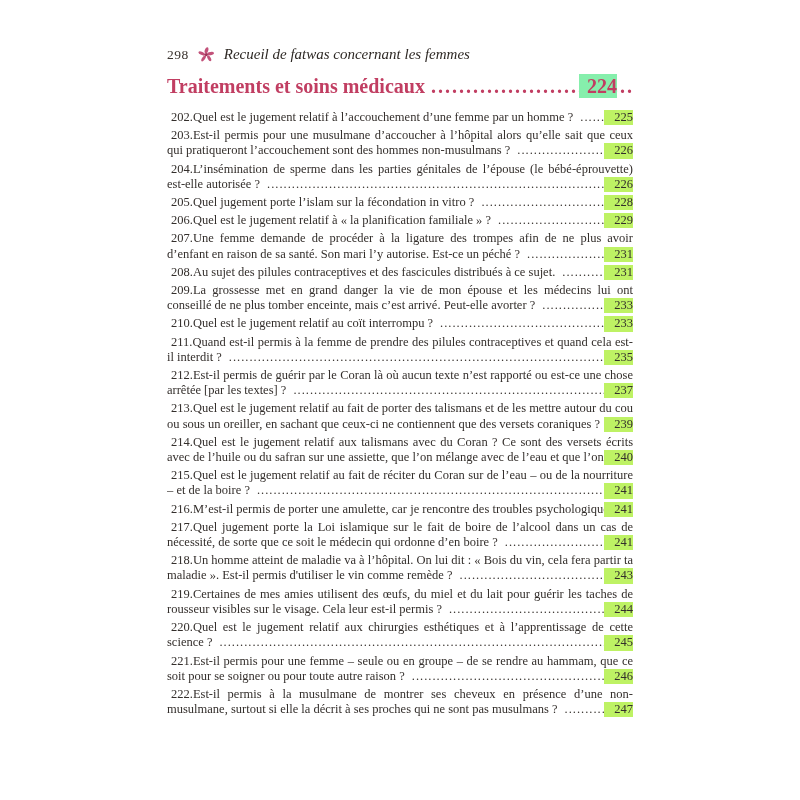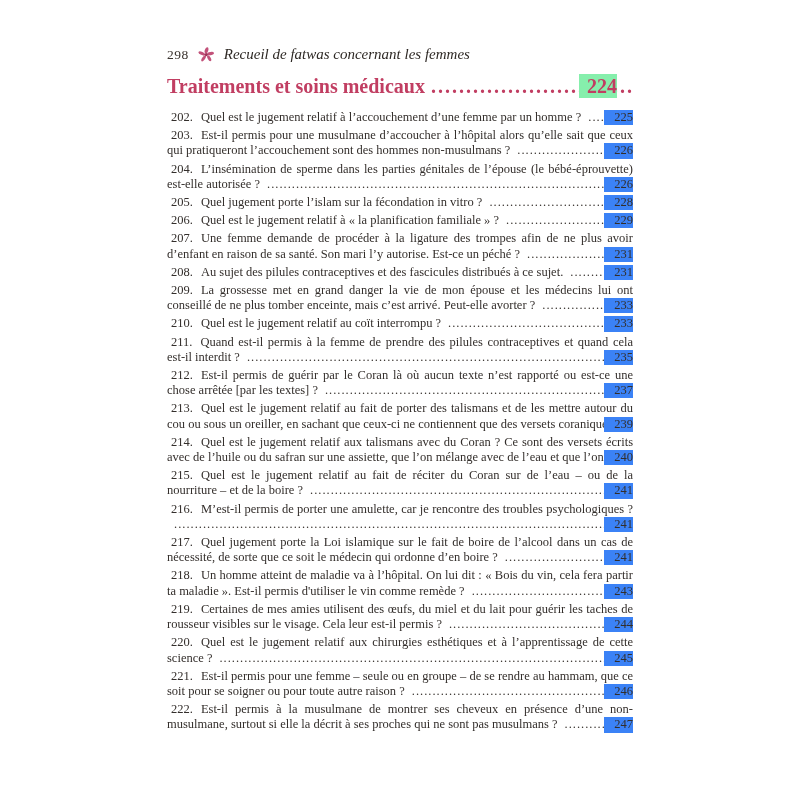--- a/index.html
+++ b/index.html
@@ -33,27 +33,27 @@
     position:absolute; right:16px; bottom:0; background:#86efac; padding-left:8px;
     font-weight:bold;
     text-align:center;
   }
   
   .entries { font-size:12.5px; line-height:15.2px; }
   .entry {
     position:relative; overflow:hidden;
     margin:0 0 3px 0; text-align:justify; text-indent:4px;
   }
-  .entry .num { margin-right:8px; }
+  .entry .num { }
   .entry .leader {
     display:inline-block; width:0; white-space:nowrap; overflow:visible;
     letter-spacing:1px; margin-left:3px; color:#3b3632;
   }
   .entry .pg {
-    position:absolute; right:0; bottom:0; background:#3b82f6; padding-left:6px;
+    position:absolute; right:0; bottom:0; background:#bef264; padding-left:6px;
   }
 </style>
 </head>
 <body>
 
 <div class="content">
 
   <div class="runhead">
     <span class="folio">298</span>
     <svg class="orn" viewBox="0 0 17 15" aria-hidden="true">

